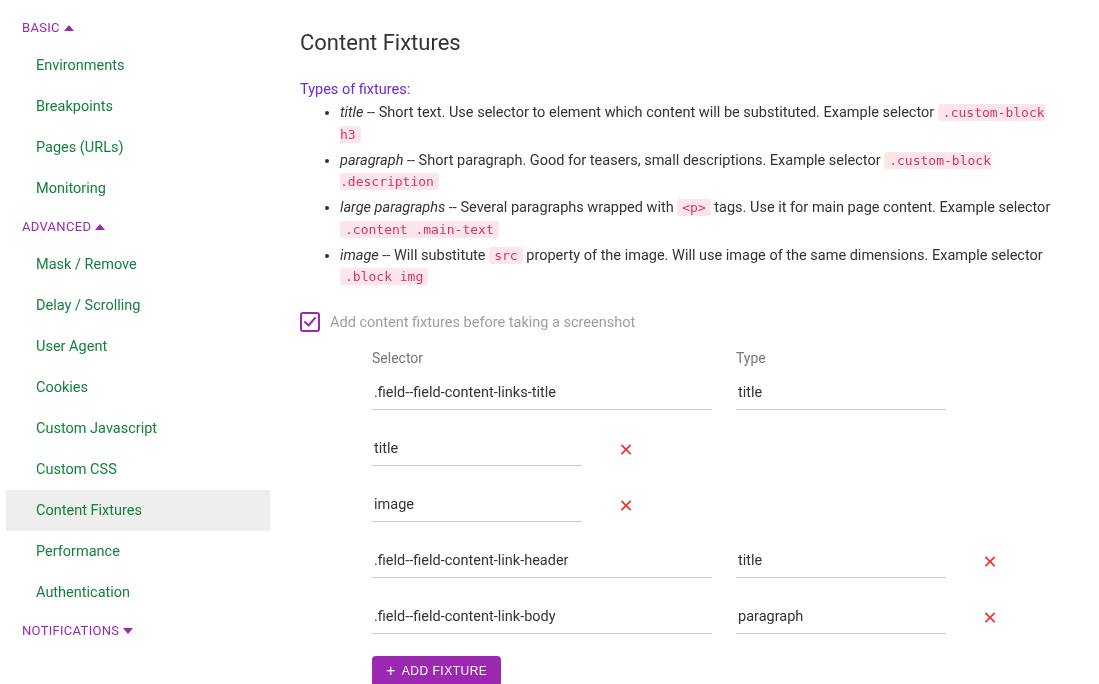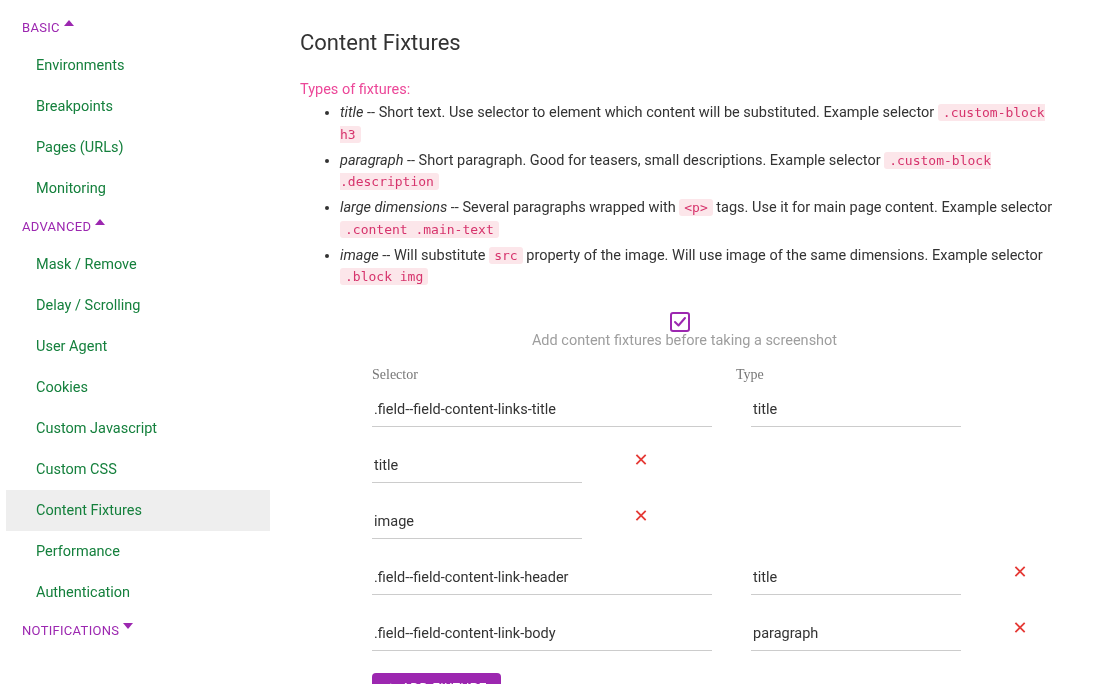--- a/index.html
+++ b/index.html
@@ -18,21 +18,21 @@
     padding: 10px 0 10px 6px;
     flex-shrink: 0;
   }
   .nav-section-header {
     padding: 10px 16px;
     font-size: 13px;
     color: #9c27b0;
     letter-spacing: 0.3px;
     cursor: pointer;
     display: flex;
-    align-items: flex-start;
+    align-items: center;
   }
   .nav-section-header .caret {
     margin-left: 4px;
     display: inline-block;
   }
   .caret svg { display:block; }
   .nav-item {
     padding: 12px 0 12px 30px;
     color: #15803d;
     font-size: 14.5px;
@@ -46,60 +46,58 @@
     flex: 1;
     padding: 30px 30px 30px 30px;
     overflow: auto;
   }
   h1.page-title {
     font-size: 22px;
     font-weight: 400;
     color: #333;
     margin-bottom: 26px;
   }
-  .intro { font-size: 14.5px; color: #ec4899; margin-bottom: 4px; }
+  .intro { font-size: 14.5px; color: #6d28d9; margin-bottom: 4px; }
   ul.types { list-style: disc; padding-left: 40px; margin-bottom: 24px; }
   ul.types li { margin: 4px 0; font-size: 14.5px; color: #333; line-height: 1.5; }
   ul.types li em { font-style: italic; }
   code.inline {
     font-family: ui-monospace, SFMono-Regular, "SF Mono", Menlo, Consolas, monospace;
     background: #fce6ea;
     color: #d6336c;
     padding: 1px 5px;
     border-radius: 3px;
     font-size: 13px;
   }
   
   .checkbox-row {
     display: flex;
     align-items: center;
     margin-bottom: 18px;
-    flex-direction: column;
   }
   .chk {
     width: 20px; height: 20px;
     border: 2px solid #9c27b0;
     border-radius: 3px;
     display: flex; align-items: center; justify-content: center;
     margin-right: 10px;
     cursor: pointer;
   }
   .chk svg { display:block; }
   .chk-label { color: #9e9e9e; font-size: 14.5px; }
   
   .fixture-area { padding-left: 72px; }
-  .fx-header { display: flex; color: #777; font-size: 14px; margin-bottom: 10px; font-family: Liberation Serif, serif; }
+  .fx-header { display: flex; color: #777; font-size: 14px; margin-bottom: 10px; }
   .col-selector { width: 340px; margin-right: 24px; }
   .col-type { width: 210px; margin-right: 24px; }
   .col-del { width: 40px; }
   .fx-row {
     display: flex;
-    align-items: flex-start;
+    align-items: center;
     margin-bottom: 22px;
-    gap: 15px;
   }
   .input-underline {
     border: none;
     border-bottom: 1px solid #ccc;
     padding: 8px 2px;
     font-size: 14.5px;
     color: #333;
     background: transparent;
     outline: none;
     width: 100%;
@@ -176,21 +174,21 @@
 
   <p class="intro">Types of fixtures:</p>
   <ul class="types">
     <li>
       <em>title</em><span> -- Short text. Use selector to element which content will be substituted. Example selector </span><code class="inline">.custom-block h3</code>
     </li>
     <li>
       <em>paragraph</em><span> -- Short paragraph. Good for teasers, small descriptions. Example selector </span><code class="inline">.custom-block .description</code>
     </li>
     <li>
-      <em>large dimensions</em><span> -- Several paragraphs wrapped with </span><code class="inline">&lt;p&gt;</code><span> tags. Use it for main page content. Example selector </span><code class="inline">.content .main-text</code>
+      <em>large paragraphs</em><span> -- Several paragraphs wrapped with </span><code class="inline">&lt;p&gt;</code><span> tags. Use it for main page content. Example selector </span><code class="inline">.content .main-text</code>
     </li>
     <li>
       <em>image</em><span> -- Will substitute </span><code class="inline">src</code><span> property of the image. Will use image of the same dimensions. Example selector </span><code class="inline">.block img</code>
     </li>
   </ul>
 
   <div class="checkbox-row">
     <div class="chk">
       <svg width="14" height="14" viewBox="0 0 14 14">
           <path d="M2 7 L5.5 10.5 L12 3" stroke="#9c27b0" stroke-width="2" fill="none" stroke-linecap="round" stroke-linejoin="round"></path>

